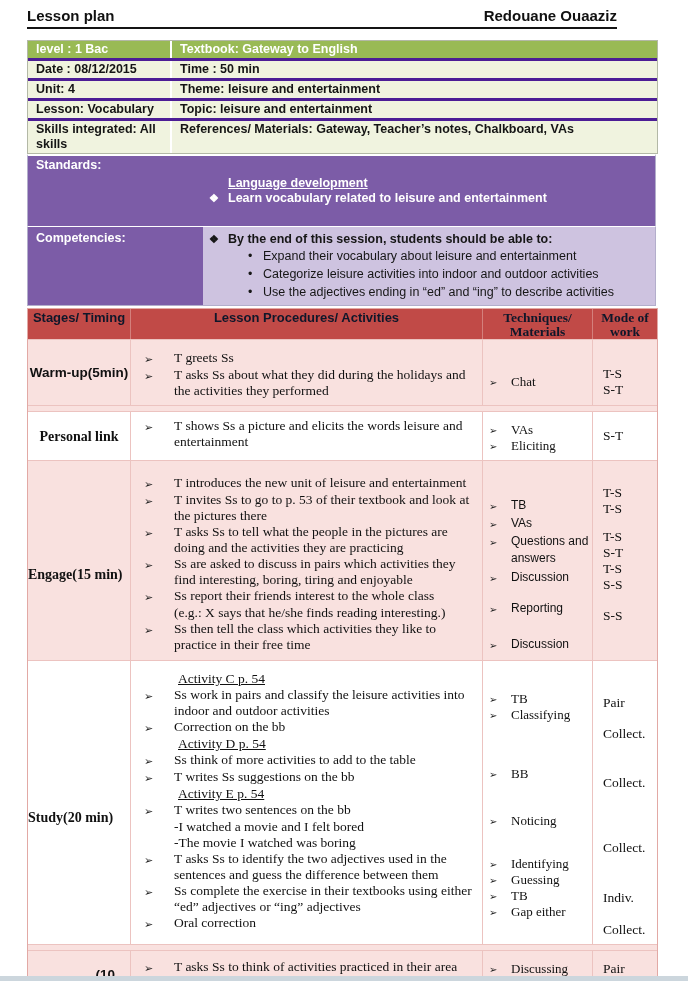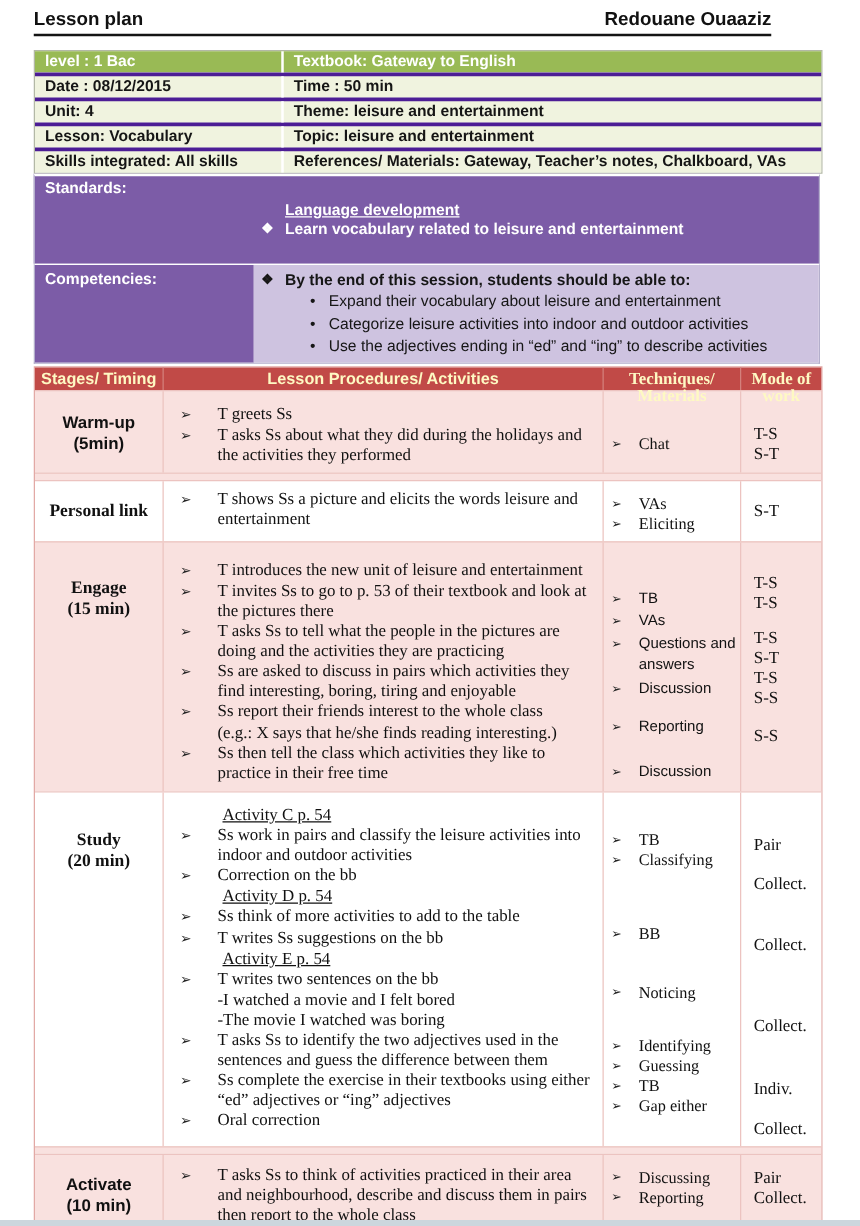--- a/index.html
+++ b/index.html
@@ -14,21 +14,21 @@
   .title-row{
     width:590px;display:flex;justify-content:space-between;align-items:flex-end;
     border-bottom:2.5px solid #141414;padding-bottom:1px;
     font-weight:700;font-size:15px;line-height:20px;
   }
 
   
   .info-table{margin-top:11px;width:629px;border:1px solid #b3b8a6;}
   .irow{display:flex;font-weight:700;font-size:12.5px;line-height:15px;}
   .irow + .irow{border-top:3px solid #4c1d95;}
-  .irow .c1{width:199px;padding:1px 6px 1px 8px;border-right:2px solid #ffffff;box-sizing:border-box;}
+  .irow .c1{width:144px;padding:1px 6px 1px 8px;border-right:2px solid #ffffff;box-sizing:border-box;}
   .irow .c2{flex:1;padding:1px 6px 1px 8px;box-sizing:border-box;}
   .irow.green{background:#99BA55;color:#ffffff;}
   .irow.cream{background:#F0F3DF;color:#151515;}
 
   
   .std-row{display:flex;background:#7C5CA7;color:#ffffff;border-top:2px solid #ffffff;
            border-left:1px solid #b3aecb;border-right:1px solid #b3aecb;width:627px;}
   .std-label{width:175px;padding:2px 6px 2px 8px;font-weight:700;font-size:12.5px;box-sizing:border-box;}
   .std-content{flex:1;padding:20px 6px;font-size:12.5px;line-height:15px;font-weight:700;box-sizing:border-box;}
   .std-heading{margin-left:19px;text-decoration:underline;}
@@ -39,34 +39,34 @@
   .comp-label{width:175px;background:#7C5CA7;color:#ffffff;padding:4px 6px 2px 8px;
               font-weight:700;font-size:12.5px;box-sizing:border-box;}
   .comp-content{flex:1;background:#CEC3E0;color:#161616;padding:4px 6px 4px 6px;
                 font-size:12.5px;box-sizing:border-box;}
   .comp-intro{display:flex;font-weight:700;line-height:16px;}
   .comp-items .it-d{display:flex;margin-left:39px;line-height:18px;}
   .comp-items .dot{width:15px;flex:none;}
 
   
   .mtable{margin-top:2px;width:629px;border:1px solid #e2a9a5;box-sizing:content-box;}
-  .mhead{display:flex;background:#C14A47;color:#fef9c3;height:18px;text-align:center;}
+  .mhead{display:flex;background:#C14A47;color:#0f172a;height:30px;text-align:center;}
   .mhead>div{box-sizing:border-box;padding-top:2px;line-height:14px;font-weight:700;}
   .mh1{width:103px;border-right:1px solid #d4807c;font-size:13px;}
   .mh2{width:352px;border-right:1px solid #d4807c;font-size:13px;}
   .mh3{width:110px;border-right:1px solid #d4807c;font-family:"Liberation Serif",serif;font-size:13.5px;}
   .mh4{width:64px;font-family:"Liberation Serif",serif;font-size:13.5px;}
 
   .srow{display:flex;border-top:1px solid #ecc3c0;}
   .srow.pink{background:#F9E1DF;}
   .srow.white{background:#ffffff;}
   .spacer{height:5px;background:#F9E1DF;border-top:1px solid #ecc3c0;}
 
   .sc{width:103px;border-right:1px solid #ecc3c0;box-sizing:border-box;display:flex;
-      flex-direction:column;justify-content:center;align-items:center;text-align:center;
+      flex-direction:row;justify-content:center;align-items:center;text-align:center;
       font-weight:700;font-size:13.5px;line-height:17px;}
   .serif-label .sc{font-family:"Liberation Serif",serif;font-size:14px;}
   .label-top .sc{justify-content:flex-start;}
   .pt28 .sc{padding-top:28px;}
   .pt30 .sc{padding-top:30px;}
 
   .pc{width:352px;border-right:1px solid #ecc3c0;box-sizing:border-box;
       padding:8px 6px 6px 13px;font-family:"Liberation Serif",serif;
       font-size:13.5px;line-height:16px;color:#111;}
   .tc{width:110px;border-right:1px solid #ecc3c0;box-sizing:border-box;

